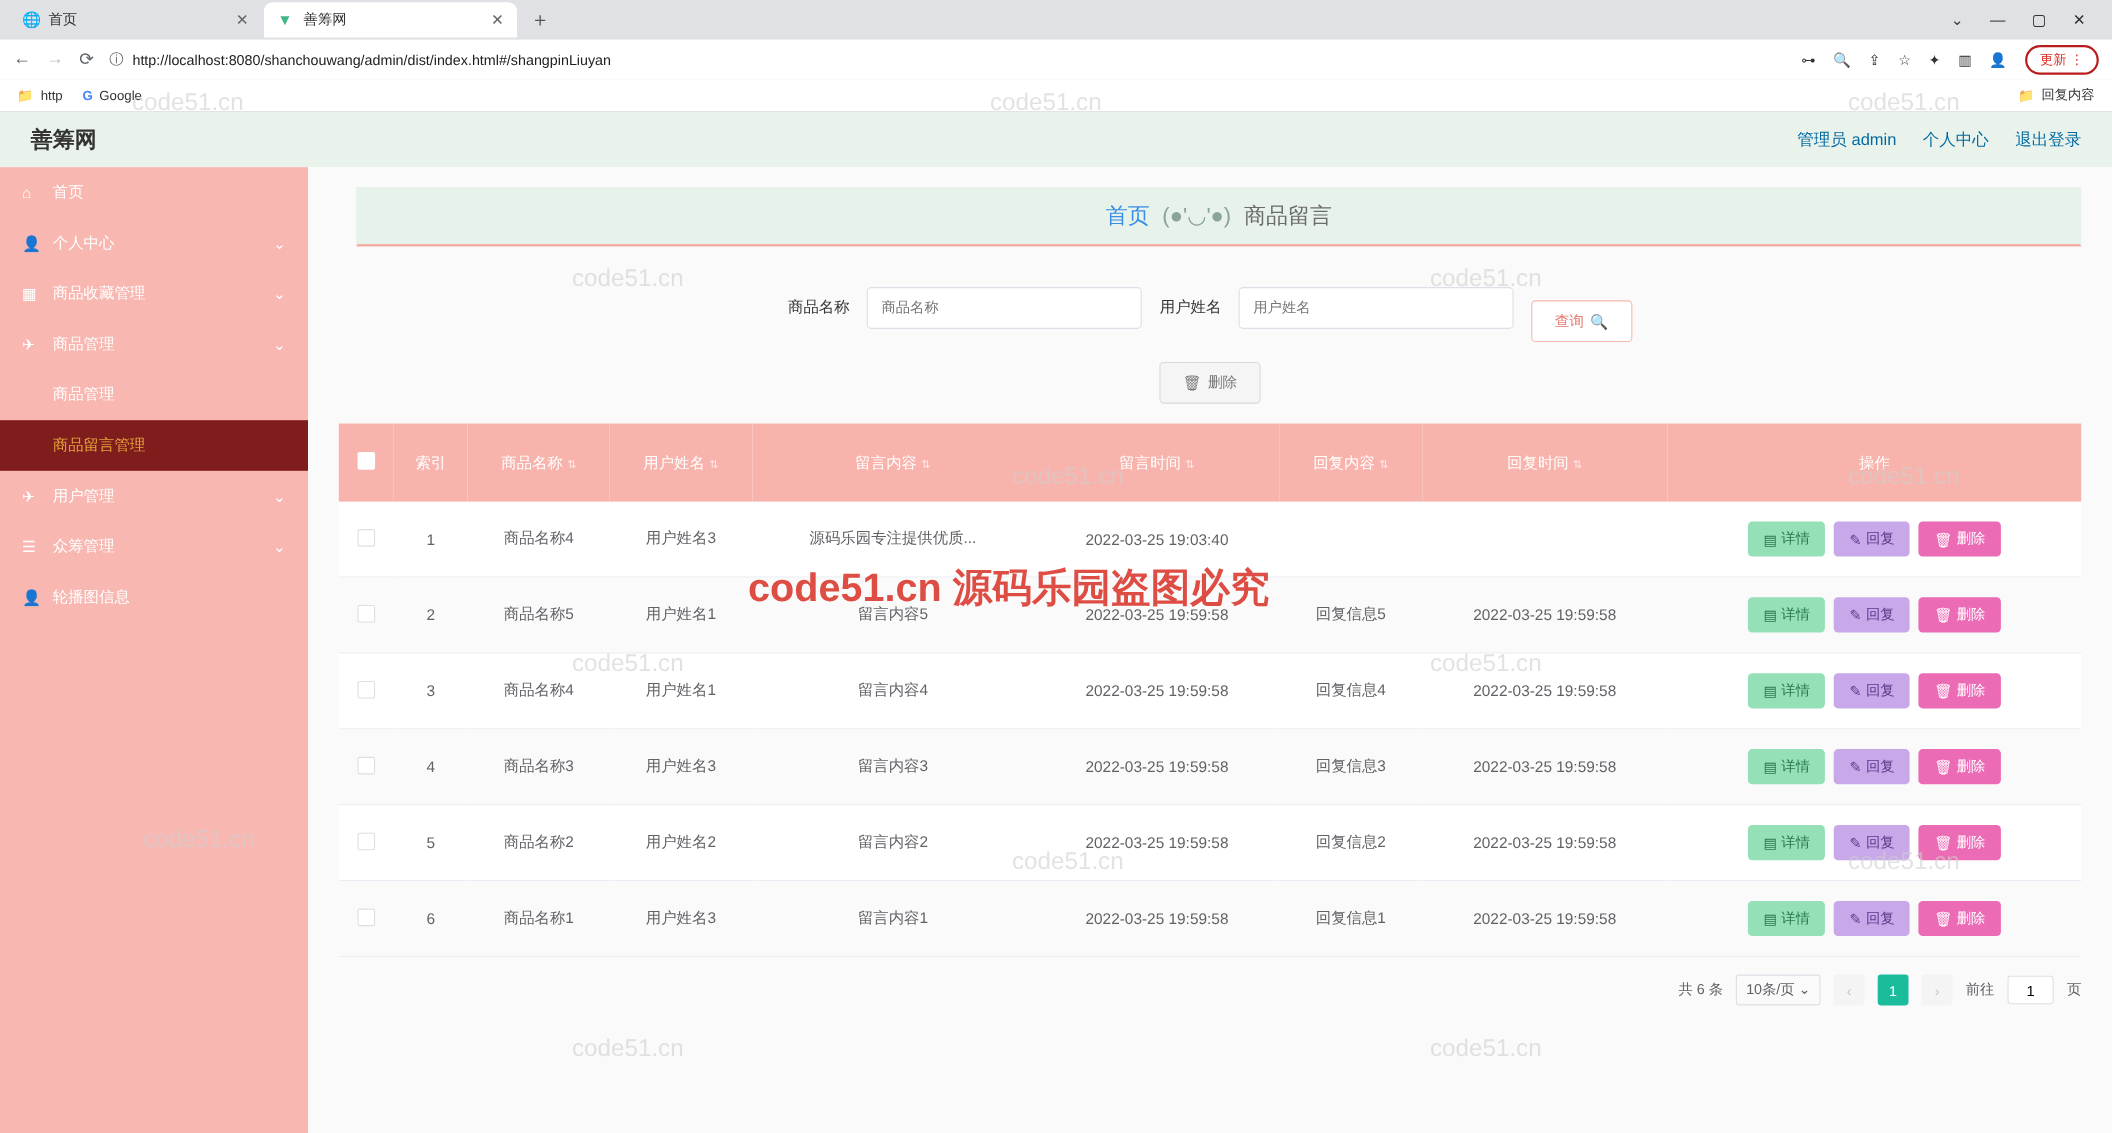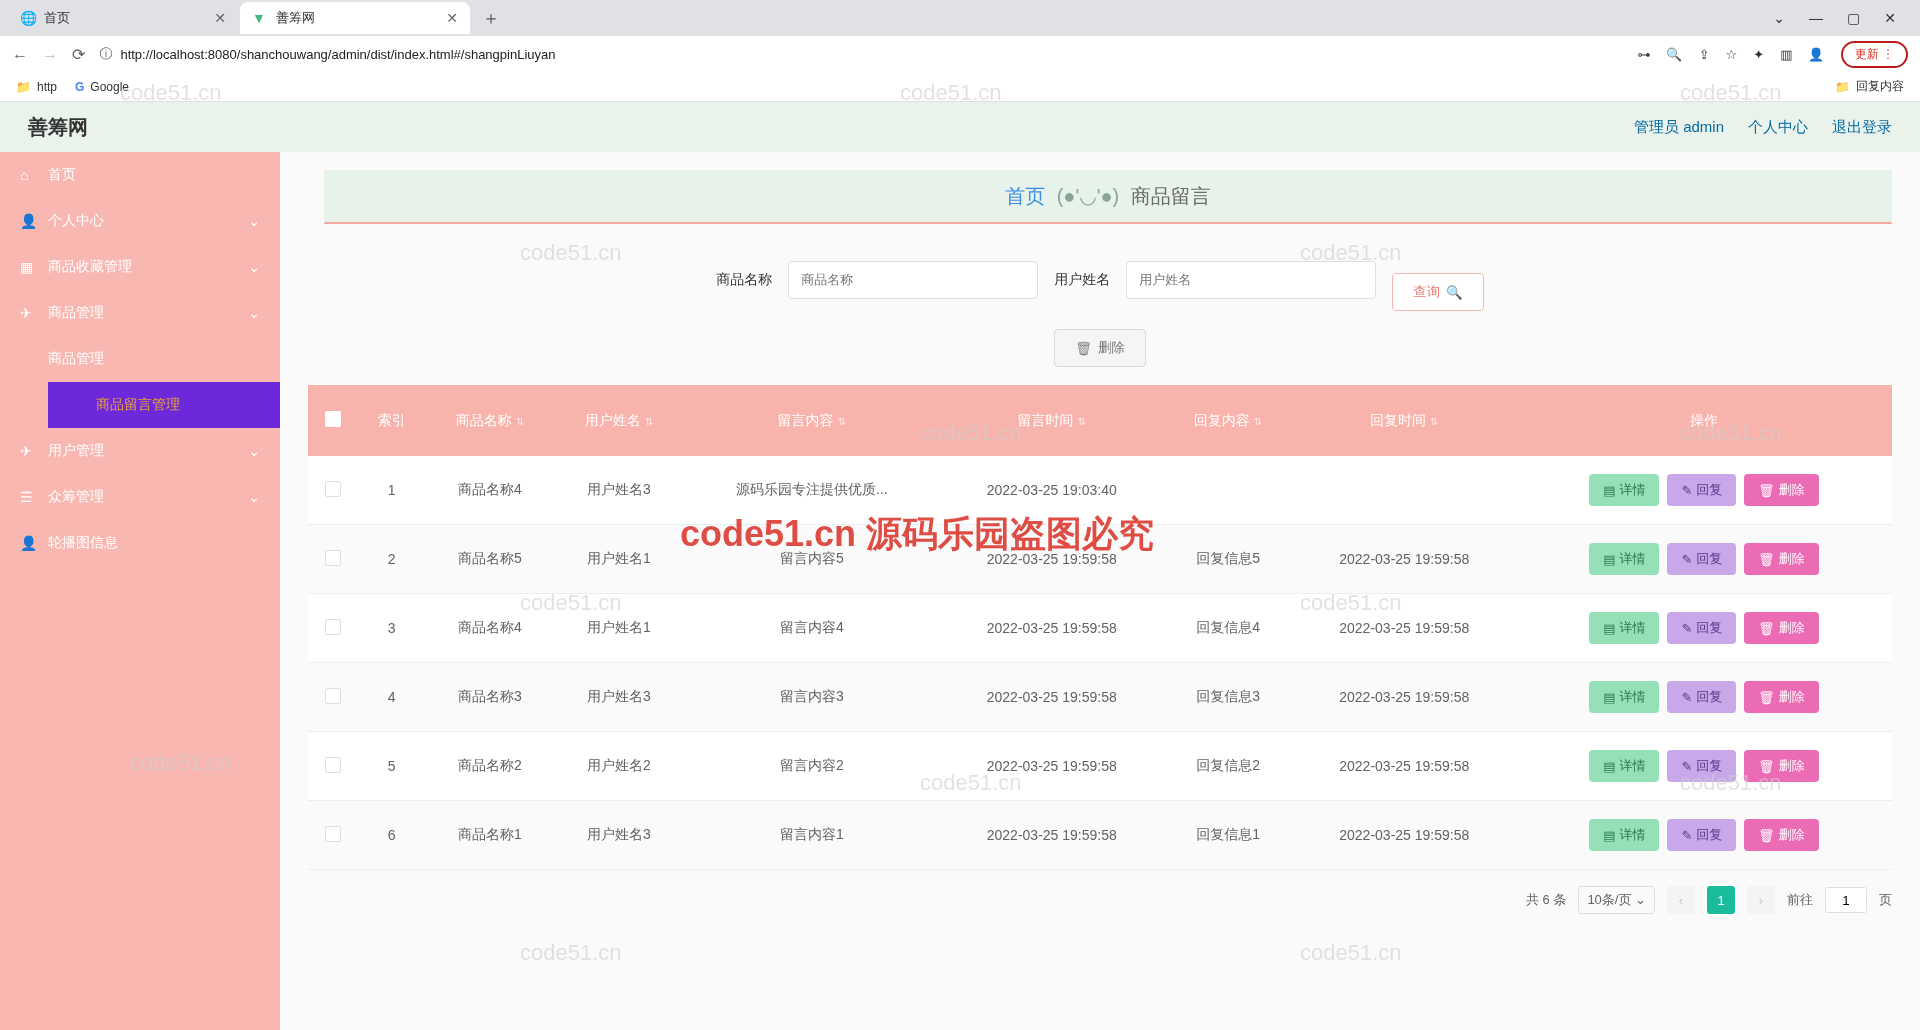--- a/index.html
+++ b/index.html
@@ -29,21 +29,21 @@
 .app-header { display: flex; align-items: center; height: 50px; background: #e9f3eb; padding: 0 28px; box-shadow: 0 1px 2px rgba(0,0,0,.06); }
 .app-logo { font-size: 20px; font-weight: bold; }
 .app-header .spacer { flex: 1; }
 .app-header .hdr-link { margin-left: 24px; color: #0369a1; font-size: 15px; }
 
 
 .app-body { display: flex; height: calc(1030px - 36px - 36px - 30px - 50px); }
 .sidebar { width: 280px; background: #f8b7b1; color: #fff; overflow: auto; }
 .menu-item { display: flex; align-items: center; padding: 14px 20px; gap: 12px; color: #fff; font-size: 14px; }
 .menu-item.sub { padding-left: 48px; }
-.menu-item.active { background: #6d28d9; color: #e6a23c; margin-left: 48px; }
+.menu-item.active { background: #7f1d1d; color: #e6a23c; }
 .menu-item .chev { margin-left: auto; }
 .menu-icon { width: 16px; display: inline-block; }
 
 .main { flex: 1; background: #fafafa; padding: 18px 28px; overflow: auto; }
 .breadcrumb-box { background: #e7f3ea; border: 1px solid #e7f3ea; border-bottom: 2px solid #f4a6a0; padding: 12px 0; text-align: center; font-size: 20px; margin-bottom: 24px; margin-left: 16px; }
 .breadcrumb-box .bc-home { color: #3a8ee6; }
 .breadcrumb-box .bc-face { color: #8aa49a; margin: 0 6px; }
 .breadcrumb-box .bc-cur { color: #6b6b6b; }
 
 .filter-bar { display: flex; justify-content: center; align-items: center; gap: 16px; margin-bottom: 18px; }

